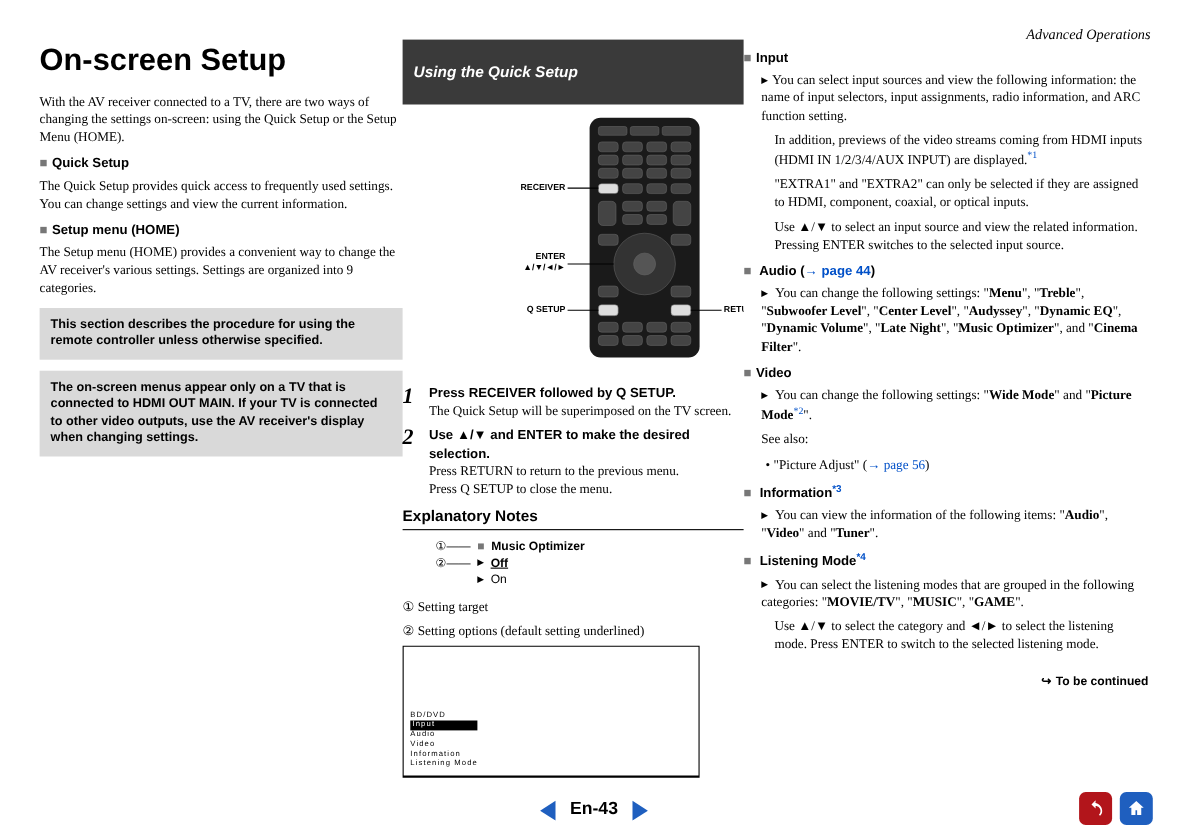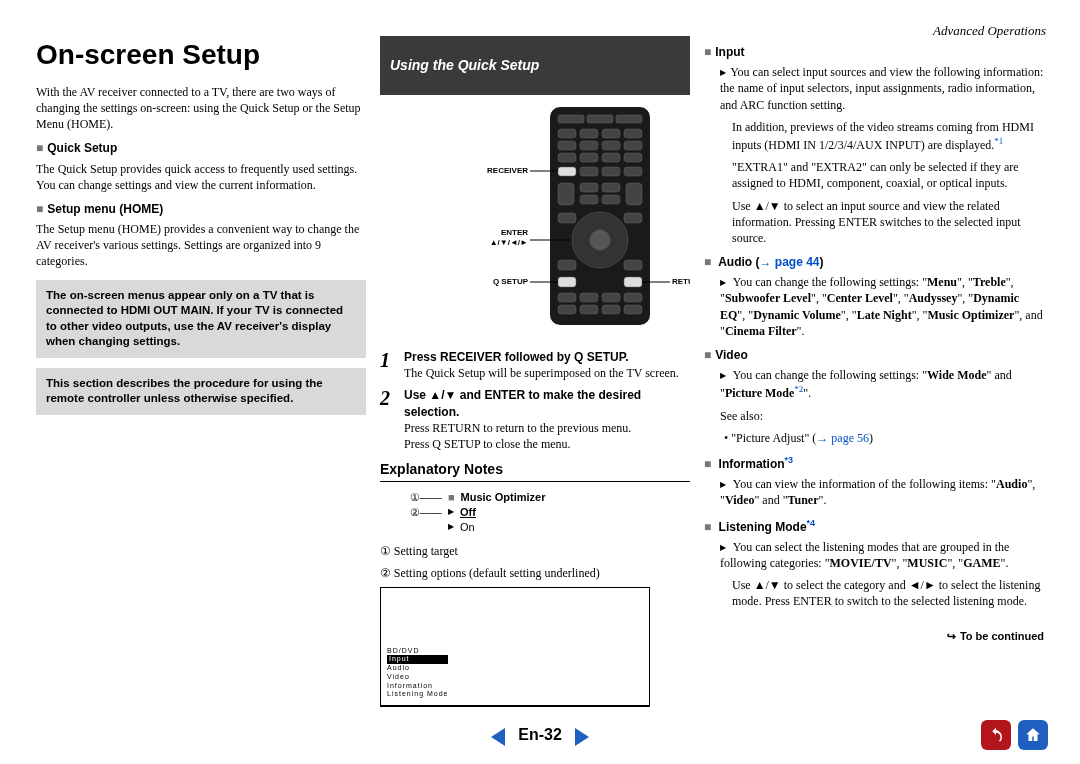--- a/index.html
+++ b/index.html
@@ -17,21 +17,20 @@
   .header-right {
     position: absolute;
     top: 22px;
     right: 34px;
     font-style: italic;
     font-size: 13px;
   }
   .page {
     padding: 36px 36px 0 36px;
     display: flex;
-    gap: 14px;
   }
   .col { flex: 1; min-width: 0; }
   .col1 { flex: 0 0 330px; }
   .col2 { flex: 0 0 310px; }
   .col3 { flex: 1; }
 
   h1 {
     font-size: 28px;
     font-weight: bold;
     margin-bottom: 10px;
@@ -196,22 +195,22 @@
     </p>
 
     <div class="sq-head">Quick Setup</div>
     <p>The Quick Setup provides quick access to frequently used settings. You can change settings and view the current information.</p>
 
     <div class="sq-head">Setup menu (HOME)</div>
     <p>
       <span>The Setup menu (</span><span class="b">HOME</span><span>) provides a convenient way to change the AV receiver's various settings. Settings are organized into 9 categories.</span>
     </p>
 
+    <div class="boxnote">This section describes the procedure for using the remote controller unless otherwise specified.</div>
     <div class="boxnote">The on-screen menus appear only on a TV that is connected to HDMI OUT MAIN. If your TV is connected to other video outputs, use the AV receiver's display when changing settings.</div>
-    <div class="boxnote">This section describes the procedure for using the remote controller unless otherwise specified.</div>
   </div>
 
   <div class="col col2">
     <div class="section-bar">Using the Quick Setup</div>
 
     <div class="remote-wrap">
       <svg class="remote-svg" viewBox="0 0 210 230">
 
         <rect x="70" y="2" width="100" height="218" rx="10" fill="#1a1a1a"></rect>
 
@@ -389,21 +388,21 @@
       </p>
     </div>
 
     <div class="tbc">To be continued</div>
   </div>
 
 </div>
 
 <div class="footer">
   <span class="tri-l"></span>
-  <span class="pn">En-32</span>
+  <span class="pn">En-43</span>
   <span class="tri-r"></span>
   <span class="icons">
     <span class="iconbtn back">
       <svg width="18" height="18" viewBox="0 0 24 24">
           <path fill="#fff" d="M12 5V2L7 7l5 5V9c3.3 0 6 2.7 6 6 0 1.8-.8 3.4-2 4.5l1.4 1.4C19 19.3 20 17.3 20 15c0-5.5-4.5-10-10-10z"></path>
         </svg>
     </span>
     <span class="iconbtn home">
       <svg width="18" height="18" viewBox="0 0 24 24">
           <path fill="#fff" d="M12 3l9 8h-3v9h-5v-6h-2v6H6v-9H3z"></path>

